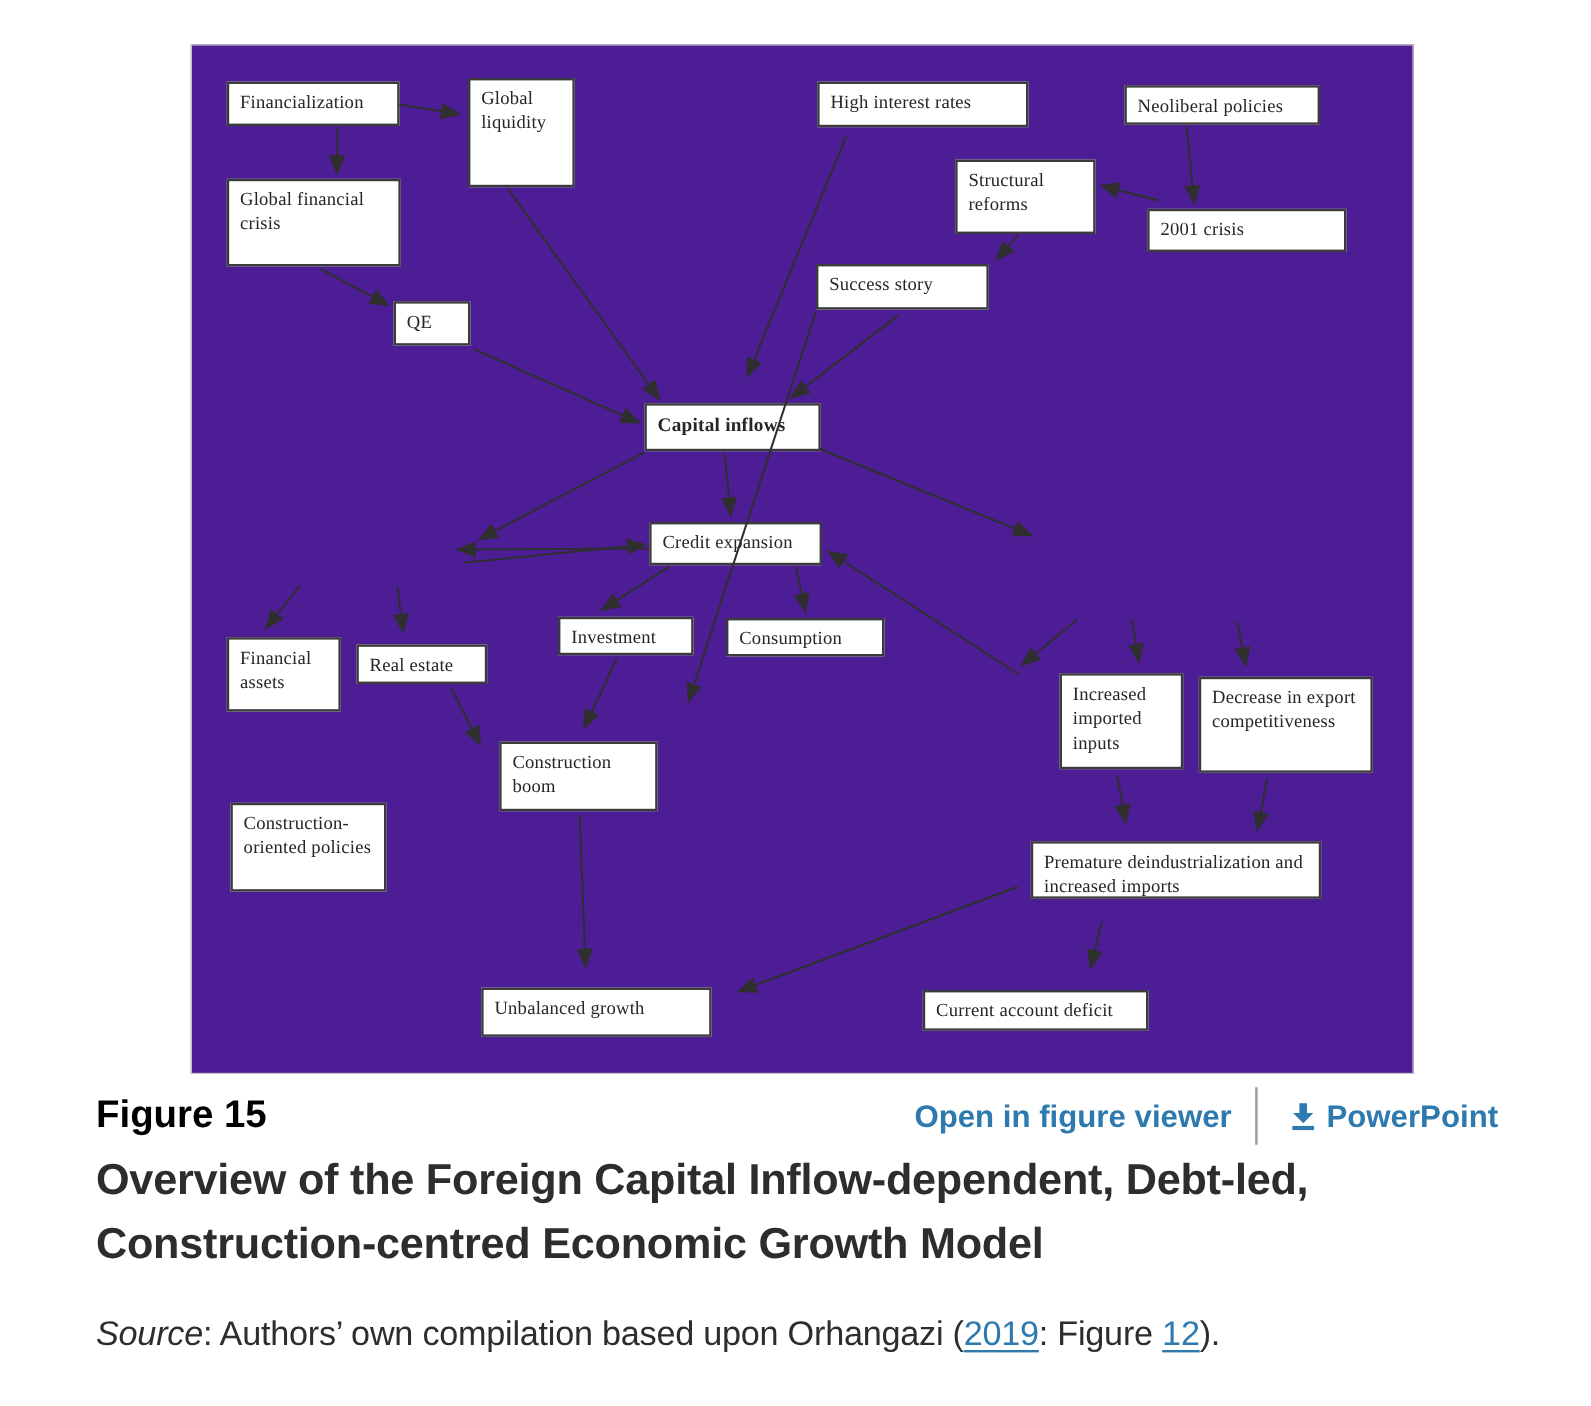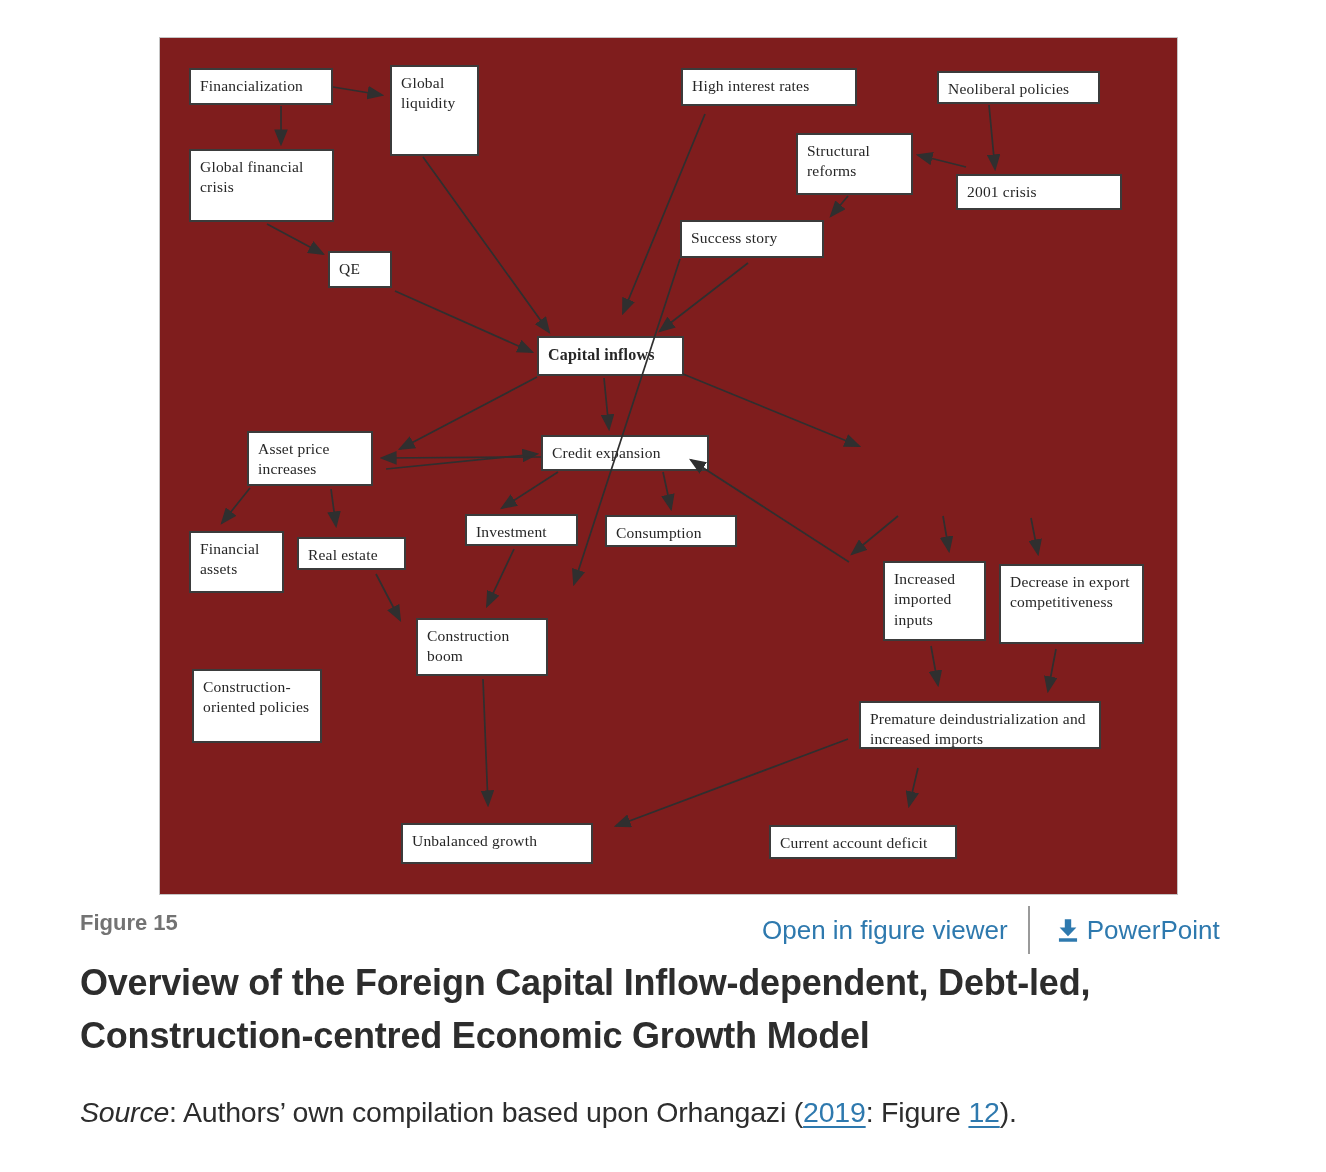--- a/index.html
+++ b/index.html
@@ -1,38 +1,38 @@
 <!DOCTYPE html>
 <html><head>
 <meta charset="utf-8">
 <style>
   html,body{margin:0;padding:0;background:#ffffff;}
   body{width:1326px;height:1172px;position:relative;font-family:"Liberation Sans",sans-serif;}
 
   
   .panel{
     position:absolute;left:159px;top:37px;width:1017px;height:856px;
-    border:1px solid #c4c4c4;background:#7f1d1d;
+    border:1px solid #c4c4c4;background:#4c1d95;
   }
   .node{
     position:absolute;border:2px solid #3b3b3b;background:#ffffff;
     font-family:"Liberation Serif",serif;font-size:15.5px;line-height:1.32;
     color:#262626;padding:6px 9px;box-sizing:border-box;z-index:1;
     letter-spacing:.2px;
   }
   .node.bold{font-weight:bold;font-size:16px;}
   .arrows{position:absolute;left:0;top:0;width:1017px;height:856px;z-index:2;pointer-events:none;}
 
   
   .fig-label{
-    position:absolute;left:80px;top:910px;font-size:22px;font-weight:700;color:#737373;
+    position:absolute;left:80px;top:910px;font-size:32px;font-weight:700;color:#000000;
   }
   .fig-actions{
     position:absolute;left:762px;top:906px;display:flex;align-items:center;
-    font-size:26px;font-weight:400;
+    font-size:26px;font-weight:700;
   }
   .fig-actions a{color:#2e79ae;text-decoration:none;cursor:pointer;}
   .action-divider{width:2px;height:48px;background:#9a9a9a;margin:0 22px 0 20px;}
   .ppt{display:flex;align-items:flex-end;color:#2e79ae;}
   .ppt svg{display:block;margin-right:3px;}
 
   .caption{
     position:absolute;left:80px;top:956px;width:1185px;
     font-size:36px;line-height:1.48;color:#2d2d2d;letter-spacing:-0.2px;font-weight:bold;
   }
@@ -54,22 +54,21 @@
   <div class="node" style="left:29px;top:30px;width:144px;height:37px">Financialization</div>
   <div class="node" style="left:230px;top:27px;width:89px;height:91px">Global liquidity</div>
   <div class="node" style="left:29px;top:111px;width:145px;height:73px">Global financial crisis</div>
   <div class="node" style="left:168px;top:213px;width:64px;height:37px">QE</div>
   <div class="node" style="left:521px;top:30px;width:176px;height:38px">High interest rates</div>
   <div class="node" style="left:777px;top:33px;width:163px;height:33px">Neoliberal policies</div>
   <div class="node" style="left:636px;top:95px;width:117px;height:62px">Structural reforms</div>
   <div class="node" style="left:796px;top:136px;width:166px;height:36px">2001 crisis</div>
   <div class="node" style="left:520px;top:182px;width:144px;height:38px">Success story</div>
   <div class="node bold" style="left:377px;top:298px;width:147px;height:40px">Capital inflows</div>
-  <div class="node" style="left:87px;top:393px;width:126px;height:55px">Asset price increases</div>
-  <div class="node" style="left:381px;top:397px;width:168px;height:36px">Credit expansion</div>
+  <div class="node" style="left:381px;top:397px;width:144px;height:36px">Credit expansion</div>
   <div class="node" style="left:305px;top:476px;width:113px;height:32px">Investment</div>
   <div class="node" style="left:445px;top:477px;width:132px;height:32px">Consumption</div>
   <div class="node" style="left:29px;top:493px;width:95px;height:62px">Financial assets</div>
   <div class="node" style="left:137px;top:499px;width:109px;height:33px">Real estate</div>
   <div class="node" style="left:723px;top:523px;width:103px;height:80px">Increased imported inputs</div>
   <div class="node" style="left:839px;top:526px;width:145px;height:80px">Decrease in export competitiveness</div>
   <div class="node" style="left:256px;top:580px;width:132px;height:58px">Construction boom</div>
   <div class="node" style="left:32px;top:631px;width:130px;height:74px">Construction-oriented policies</div>
   <div class="node" style="left:699px;top:663px;width:242px;height:48px">Premature deindustrialization and increased imports</div>
   <div class="node" style="left:241px;top:785px;width:192px;height:41px">Unbalanced growth</div>

